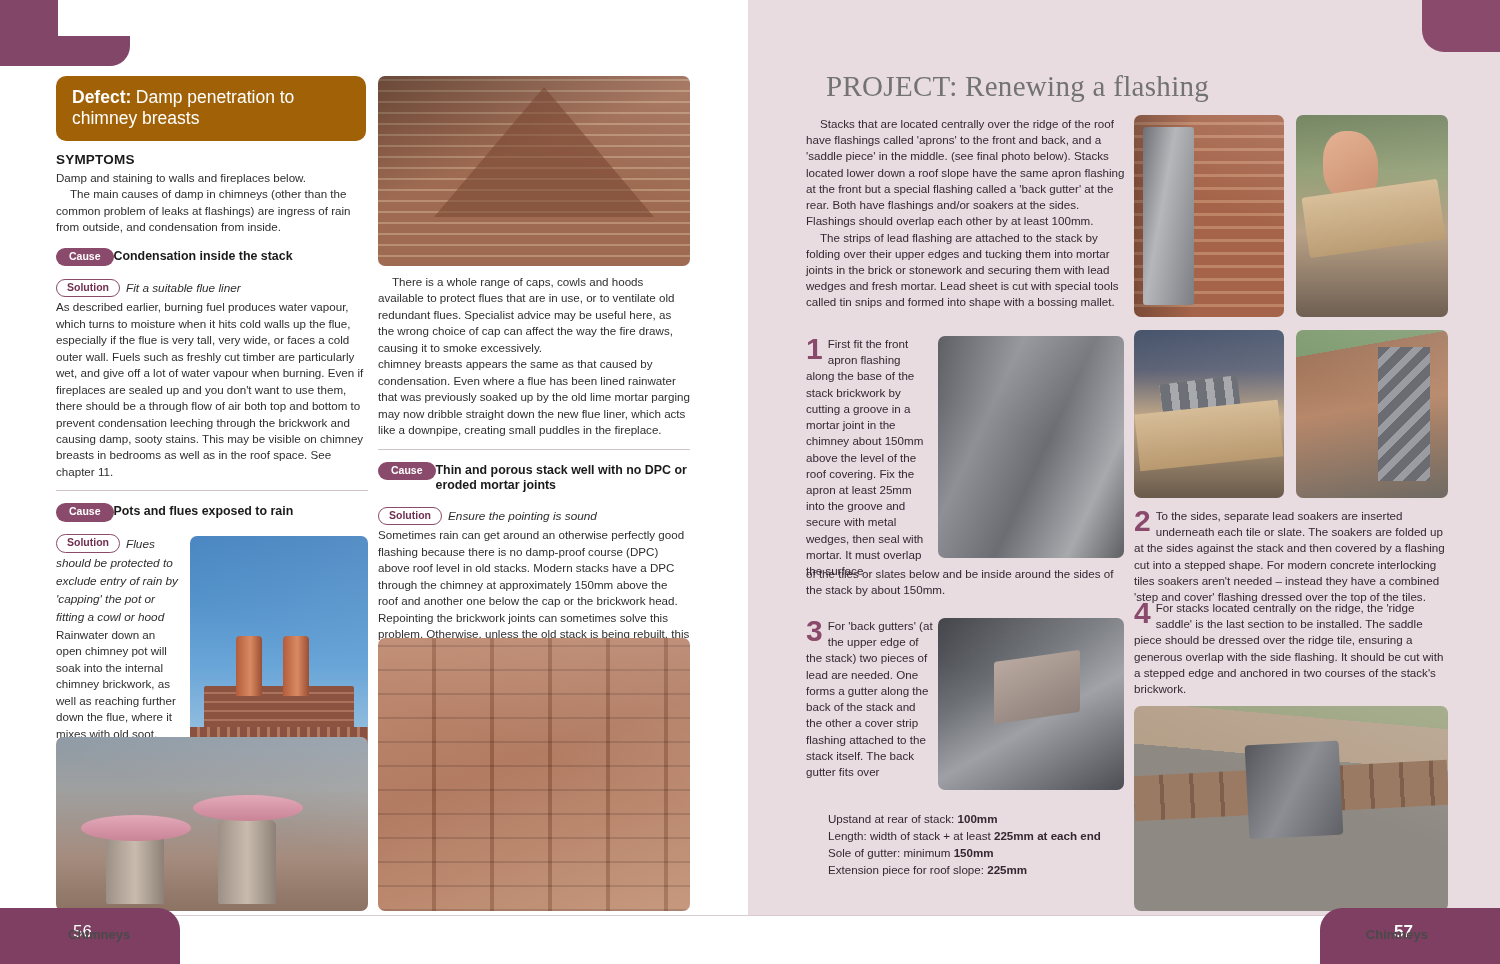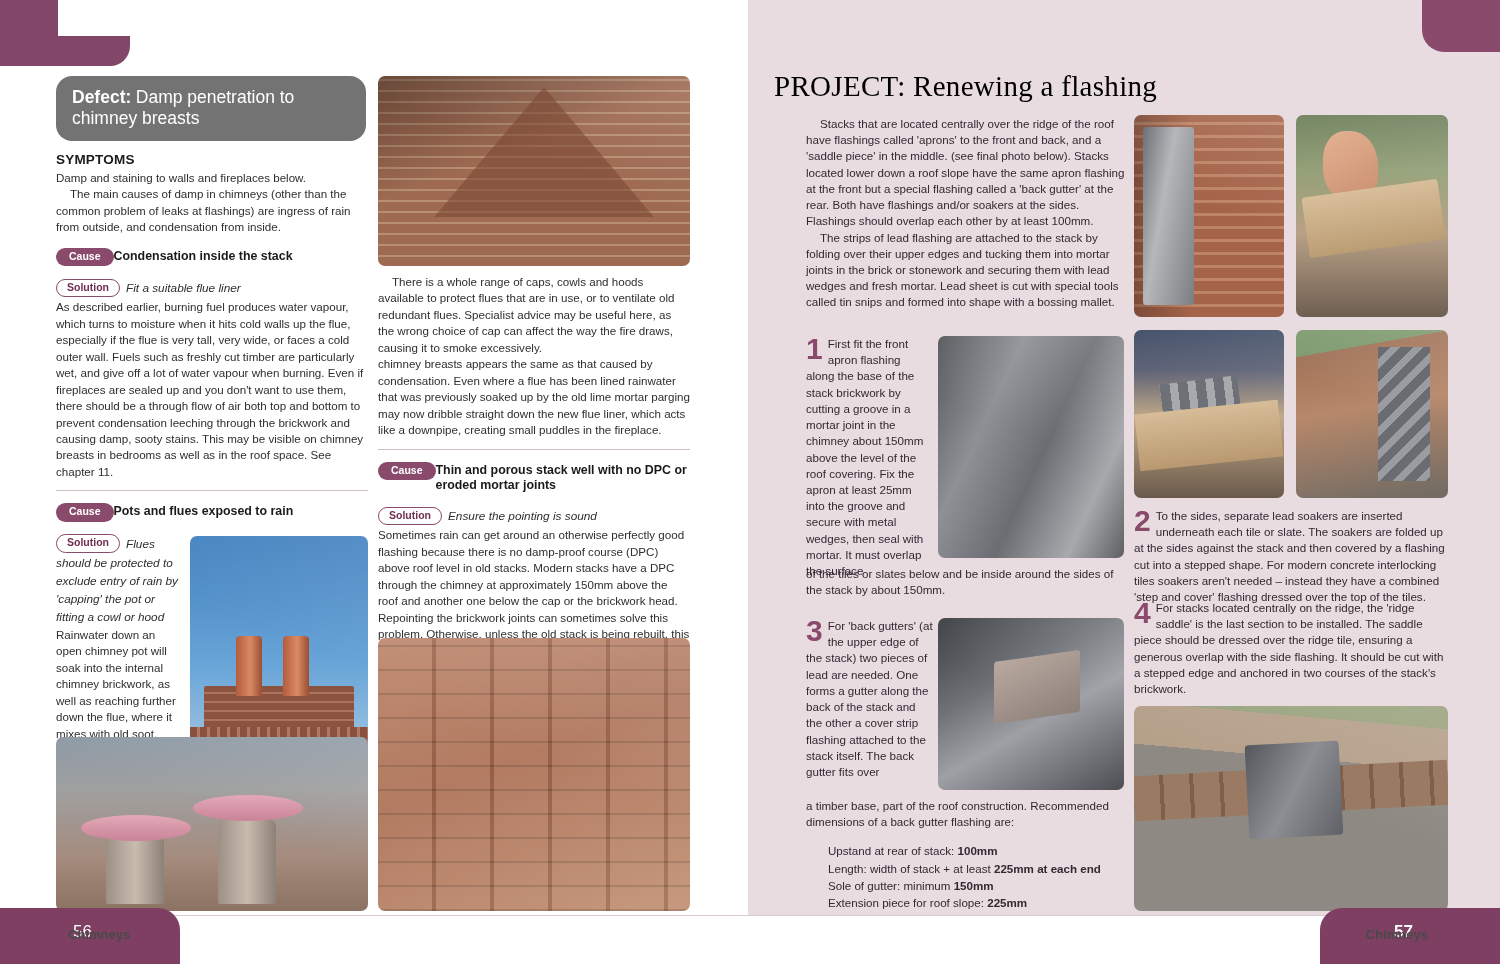--- a/index.html
+++ b/index.html
@@ -58,21 +58,21 @@
   .footer-right-bg {
     position:absolute; left:748px; bottom:0; width:752px; height:48px; background:#fff;
   }
   .footer-right-rule {
     position:absolute; left:748px; bottom:48px; width:752px; height:1px; background:#d8cad0;
   }
 
   
   .defect-banner {
     position: absolute; left: 56px; top: 76px; width: 310px; min-height: 62px;
-    background: #737373; border-radius: 16px; padding: 11px 14px 12px 16px;
+    background: #a16207; border-radius: 10px; padding: 11px 14px 12px 16px;
     color: #fff; line-height: 1.2;
   }
   .defect-banner .lbl { font-weight: bold; font-size: 17.5px; }
   .defect-banner .txt { font-weight: normal; font-size: 17.5px; }
 
   .col-a { position: absolute; left: 56px; top: 152px; width: 312px; }
   .col-b { position: absolute; left: 378px; top: 274px; width: 312px; }
 
   h3.sym { font-size: 13.5px; font-weight: bold; color: #1a1a1a; letter-spacing: .2px; margin-bottom: 3px;}
   p.body { font-size: 11.6px; line-height: 1.42; color: #2e2e2e; margin-bottom: 0; text-align: left;}
@@ -98,22 +98,22 @@
   
   .photo {
     border-radius: 7px; background:#c8b9c0; overflow:hidden; position:relative;
   }
   .photo-caption-float {
     float: right; margin: 2px 0 6px 10px;
   }
 
   
   .project-title {
-    position:absolute; left: 774px; top: 70px; width: 520px;
-    font-family: "Liberation Serif", serif; font-size: 29px; color: #000000; letter-spacing:.3px;
+    position:absolute; left: 826px; top: 70px; width: 520px;
+    font-family: "Liberation Serif", serif; font-size: 29px; color: #737373; letter-spacing:.3px;
   }
   .rp-intro { position:absolute; left: 806px; top: 116px; width: 326px; }
   p.rbody { font-size: 11.6px; line-height: 1.40; color: #332830; }
   p.rbody.indent { text-indent: 14px; }
 
   .step { position: absolute; }
   .stepnum {
     float:left; font-size: 30px; font-weight: bold; color:#8a4a6b;
     line-height: 0.78; margin: 1px 5px 0 0; font-family:"Liberation Sans", sans-serif;
   }
@@ -365,21 +365,20 @@
   </div>
 
   <div class="step" style="left:806px;top:618px;width:128px;">
     <span class="stepnum">3</span>
     <p>For 'back gutters' (at the upper edge of the stack) two pieces of lead are needed. One forms a gutter along the back of the stack and the other a cover strip flashing attached to the stack itself. The back gutter fits over</p>
   </div>
   <div class="photo ph-backgutter gloss" style="position:absolute;left:938px;top:618px;width:186px;height:172px;">
     <div class="box"></div>
   </div>
   <div class="step" style="left:806px;top:798px;width:320px;">
-    <p>a timber base, part of the roof construction. Recommended dimensions of a back gutter flashing are:</p>
     <div class="dimlist">
       <div><span>Upstand at rear of stack: </span><b>100mm</b></div>
       <div><span>Length: width of stack + at least </span><b>225mm at each end</b></div>
       <div><span>Sole of gutter: minimum </span><b>150mm</b></div>
       <div><span>Extension piece for roof slope: </span><b>225mm</b></div>
     </div>
   </div>
 
   <div class="step" style="left:1134px;top:600px;width:314px;">
     <span class="stepnum">4</span>

